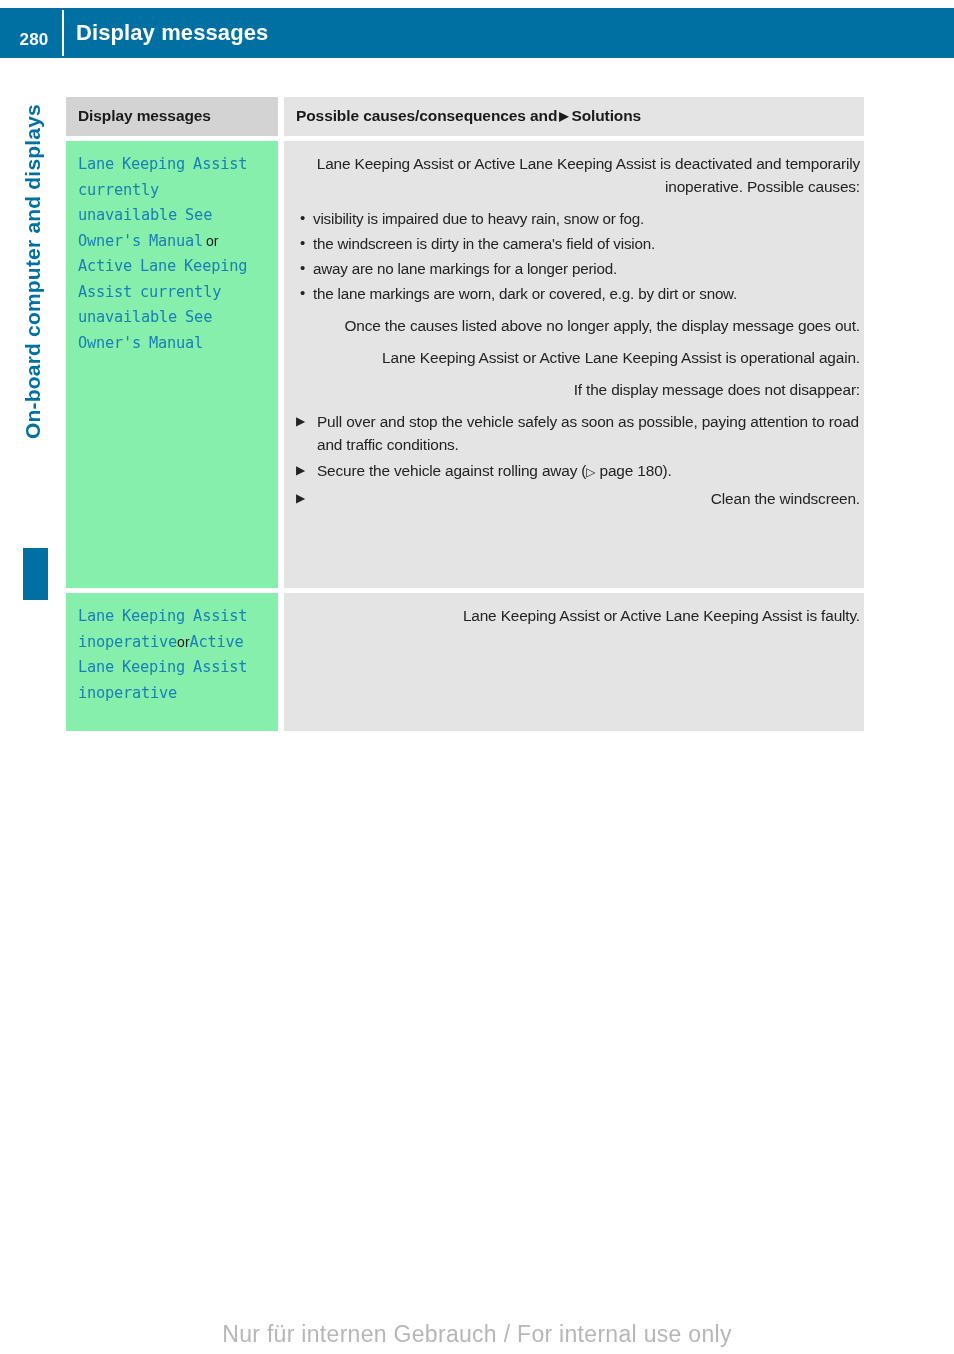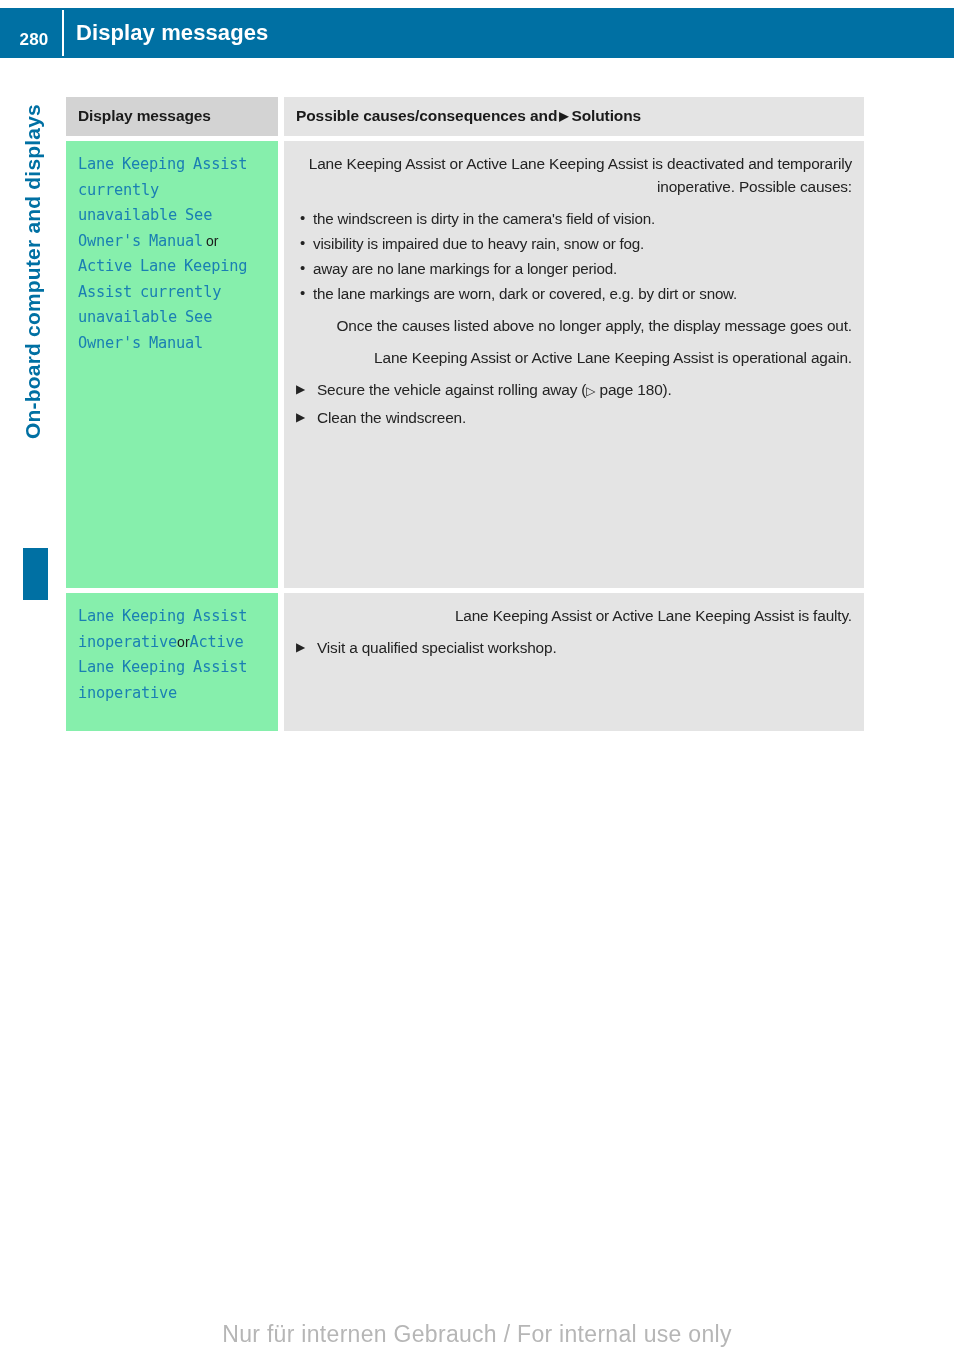--- a/index.html
+++ b/index.html
@@ -102,21 +102,21 @@
   .col-left {
     width: 212px;
     flex: 0 0 212px;
     margin-right: 6px;
     box-sizing: border-box;
     padding: 11px 12px 14px 12px;
   }
   .col-right {
     flex: 1 1 auto;
     box-sizing: border-box;
-    padding: 11px 12px 14px 12px;
+    padding: 11px 4px 14px 12px;
   }
 
   
   .header-row .col-left  { background: #d3d3d3; }
   .header-row .col-right { background: #e4e4e4; }
   .header-row .col-left, .header-row .col-right {
     padding-top: 10px;
     padding-bottom: 11px;
   }
   .th-text {
@@ -192,21 +192,21 @@
   }
   ul.actions li::before {
     content: "\25B6";
     position: absolute;
     left: 0;
     top: 0;
     font-size: 12px;
     line-height: 23px;
     color: #232323;
   }
-  ul.actions li:last-child { margin-bottom: 0; }
+  ul.actions li:last-child { margin-bottom: 0; text-align: right; }
 
   .tri-solid {
     font-size: 12px;
     display: inline-block;
     vertical-align: 1px;
   }
   .tri-hollow {
     font-size: 12px;
     display: inline-block;
     vertical-align: 0.5px;
@@ -253,41 +253,40 @@
     </div>
   </div>
 
   <div class="t-row body-row" id="row-unavailable">
     <div class="col-left">
       <div class="msg-mono"><span>Lane Keeping Assist currently unavailable See Owner's Manual</span><span class="conj"> or </span><span>Active Lane Keeping Assist currently unavailable See Owner's Manual</span></div>
     </div>
     <div class="col-right">
       <p class="para">Lane Keeping Assist or Active Lane Keeping Assist is deactivated and temporarily inoperative. Possible causes:</p>
       <ul class="bullets">
+        <li>visibility is impaired due to heavy rain, snow or fog.</li>
         <li>the windscreen is dirty in the camera's field of vision.</li>
-        <li>visibility is impaired due to heavy rain, snow or fog.</li>
         <li>away are no lane markings for a longer period.</li>
         <li>the lane markings are worn, dark or covered, e.g. by dirt or snow.</li>
       </ul>
       <p class="para">Once the causes listed above no longer apply, the display message goes out.</p>
       <p class="para">Lane Keeping Assist or Active Lane Keeping Assist is operational again.</p>
+      <p class="para">If the display message does not disappear:</p>
       <ul class="actions">
+        <li><span>Pull over and stop the vehicle safely as soon as possible, paying attention to road and traffic conditions.</span></li>
         <li><span>Secure the vehicle against rolling away (</span><span class="tri-hollow">▷</span><span> page 180).</span></li>
         <li><span>Clean the windscreen.</span></li>
       </ul>
     </div>
   </div>
 
   <div class="t-row body-row" id="row-inoperative">
     <div class="col-left">
       <div class="msg-mono"><span>Lane Keeping Assist inoperative</span><span class="conj">or</span><span>Active Lane Keeping Assist inoperative</span></div>
     </div>
     <div class="col-right">
       <p class="para">Lane Keeping Assist or Active Lane Keeping Assist is faulty.</p>
-      <ul class="actions">
-        <li><span>Visit a qualified specialist workshop.</span></li>
-      </ul>
     </div>
   </div>
 
 </div>
 
 <div id="footer-watermark">Nur für internen Gebrauch / For internal use only</div>
 
 </body></html>

